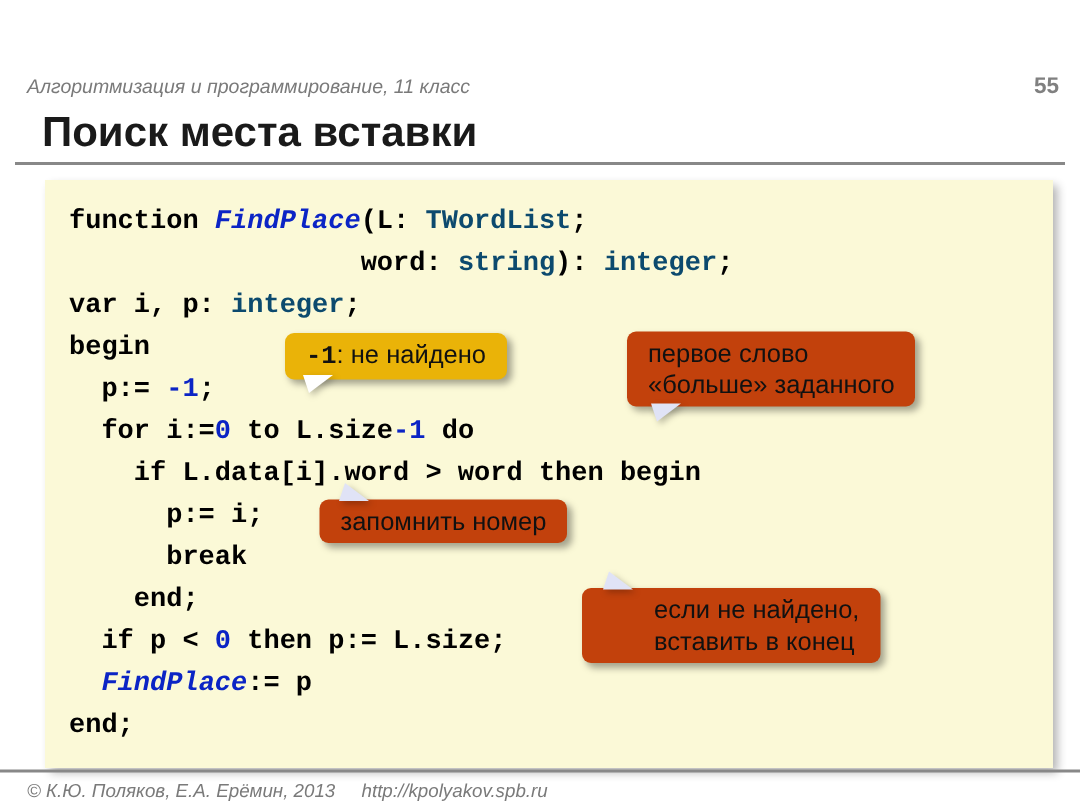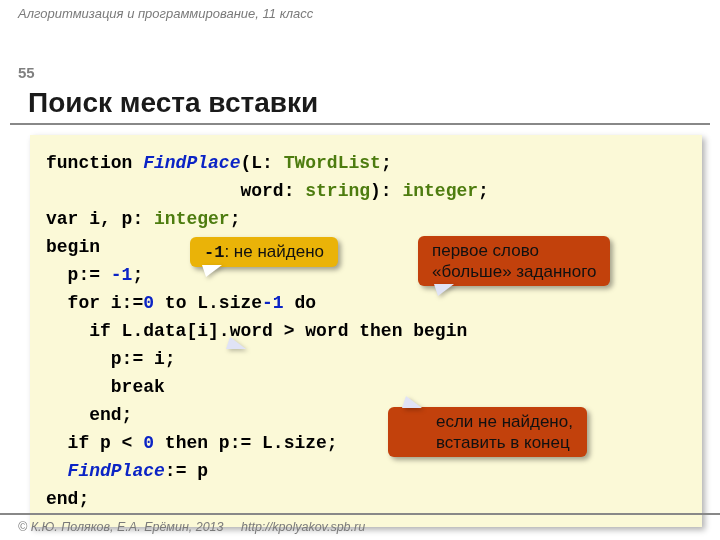--- a/index.html
+++ b/index.html
@@ -1,15 +1,15 @@
 <!DOCTYPE html>
 <html><head>
 <meta charset="utf-8">
 <style>
-  * { box-sizing: border-box; margin: 0; padding: 0; flex-direction: column; }
+  * { box-sizing: border-box; margin: 0; padding: 0; }
   body {
     width: 720px;
     height: 540px;
     background: #ffffff;
     font-family: Arial, Helvetica, sans-serif;
     position: relative;
     overflow: hidden;
   }
   .header {
     display: flex;
@@ -38,21 +38,21 @@
     background: #fbf9d7;
     box-shadow: 3px 3px 6px rgba(0,0,0,0.3);
     padding: 14px 10px 14px 16px;
     font-family: "Courier New", monospace;
     font-size: 18px;
     line-height: 28px;
     color: #000;
     font-weight: bold;
   }
   .kw-func { color: #0b24c5; font-style: italic; }
-  .kw-type { color: #4d7c0f; }
+  .kw-type { color: #0c4a6e; }
   .kw-num  { color: #0b24c5; }
   .callout {
     position: absolute;
     background: #eab308;
     border-radius: 6px;
     padding: 4px 14px;
     font-family: Arial, sans-serif;
     font-size: 17px;
     font-weight: normal;
     color: #111;
@@ -136,20 +136,23 @@
   <div class="callout" style="top:102px; left:160px;">
     <span class="mono">-1</span><span>: не найдено</span>
   </div>
   <div class="tail c1-tail" style="top:130px; left:172px;"></div>
 
   <div class="callout blue" style="top:101px; left:388px;">
     <span>первое слово</span><br><span>«больше» заданного</span>
   </div>
   <div class="tail c2-tail" style="top:149px; left:404px;"></div>
 
+  <div class="callout blue" style="top:213px; left:183px;">
+    <span>запомнить номер</span>
+  </div>
   <div class="tail c3-tail" style="top:202px; left:196px;"></div>
 
   <div class="callout blue" style="top:272px; left:358px;padding-left:48px;">
     <span>если не найдено,</span><br><span>вставить в  конец</span>
   </div>
   <div class="tail c4-tail" style="top:261px; left:372px;"></div>
 </div>
 
 <div class="footer">
   <span>© К.Ю. Поляков, Е.А. Ерёмин, 2013</span>

